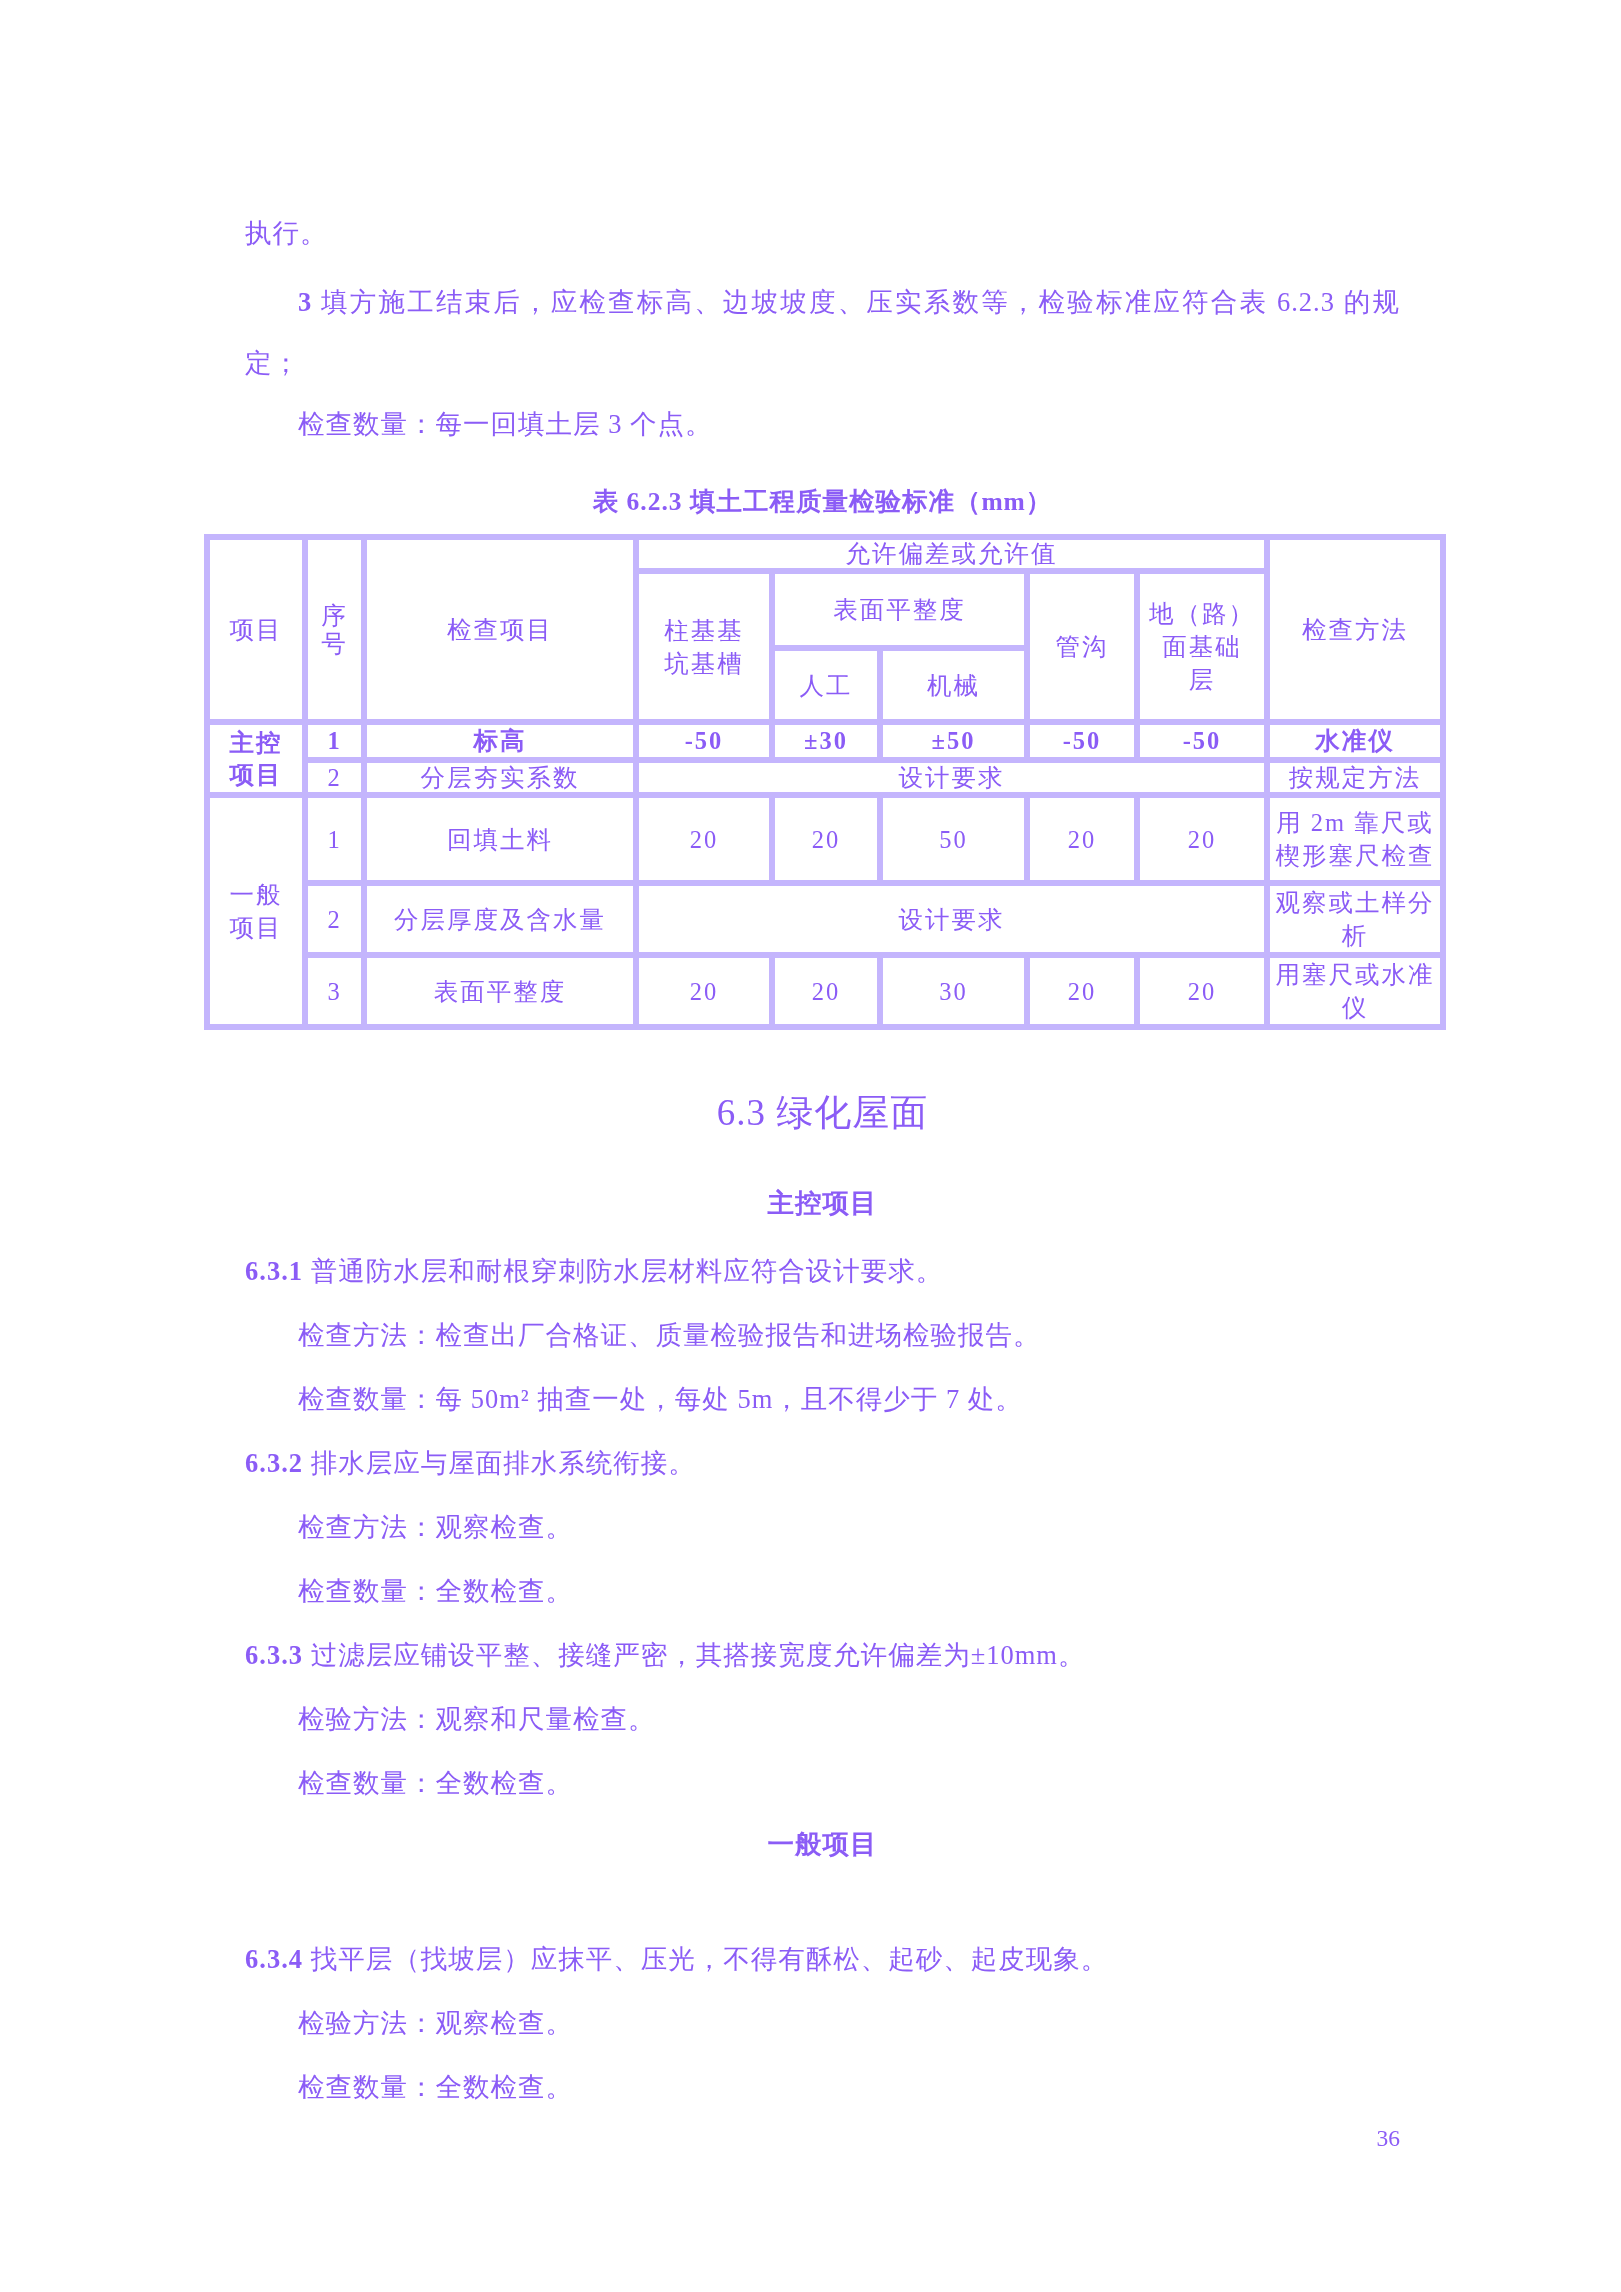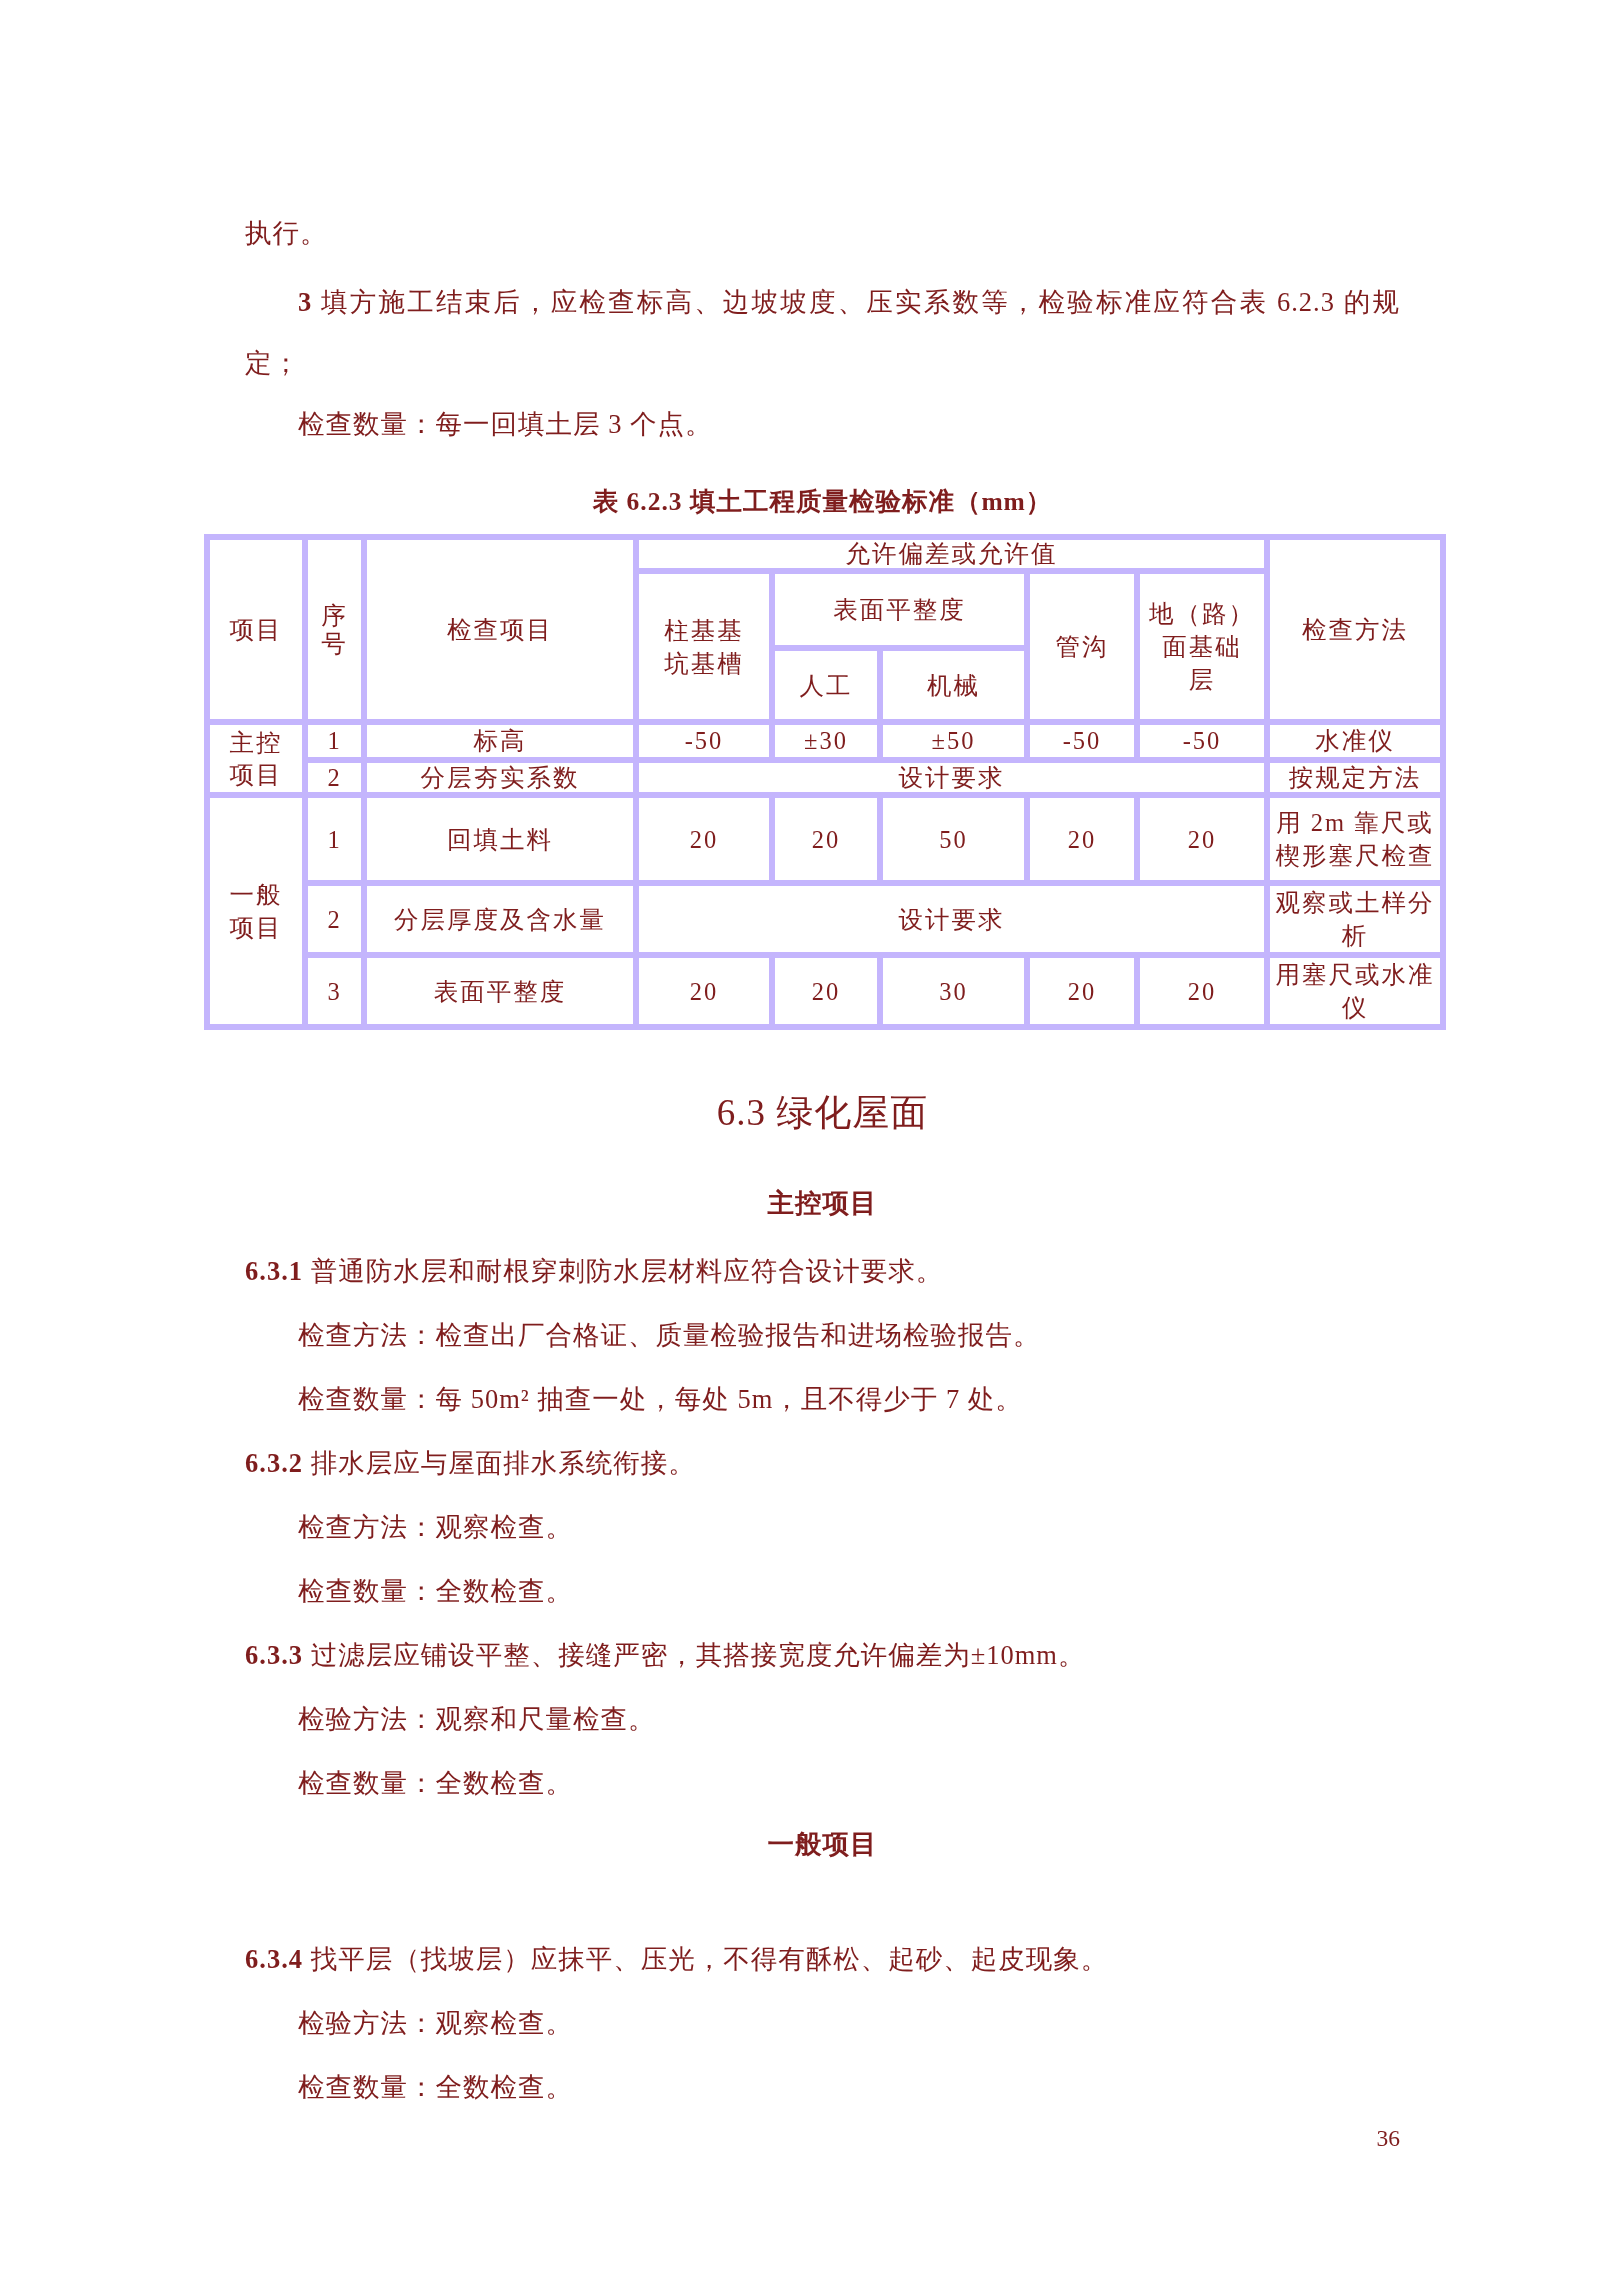--- a/index.html
+++ b/index.html
@@ -1,21 +1,21 @@
 <!DOCTYPE html>
 <html><head>
 <meta charset="utf-8">
 <style>
   html,body { margin:0; padding:0; background:#888; }
   .page {
     position:relative;
     width:1621px; height:2293px;
     margin:0 auto;
     background:#ffffff;
-    color:#7f1d1d;
+    color:#8b5cf6;
     font-family:"Liberation Serif","DejaVu Serif",serif;
     box-sizing:border-box;
     padding:203px 221px 8px 245px;
     overflow:hidden;
   }
   p { margin:0; }
   .body-text { font-size:26.5px; line-height:61px; letter-spacing:1px; }
   .para3 { margin-top:7.8px; text-indent:2em; text-align:justify; }
   .indent2 { text-indent:2em; }
   b.num { font-weight:bold; }
@@ -36,21 +36,21 @@
     overflow:hidden;
   }
   td.pre { white-space:pre-line; }
   td.method {
     text-align:left; font-size:25.5px; letter-spacing:2px;
     padding:0 9.8px; line-height:29px;
   }
   tr.hr1 { height:30px; } tr.hr1 td { line-height:28px; }
   tr.hr2 { height:77px; }
   tr.hr3 { height:74px; }
-  tr.dr1 { height:22px; } tr.dr1 td { line-height:32px; }
+  tr.dr1 { height:22px;font-weight:bold; } tr.dr1 td { line-height:32px; }
   tr.dr2 { height:31px; } tr.dr2 td { line-height:29px; }
   tr.dr3 { height:88px; }
   tr.dr4 { height:66px; }
   tr.dr5 { height:72px; }
   .section-heading {
     text-align:center; font-weight:normal; font-size:37px;
     line-height:51px; margin-top:57px; letter-spacing:1px;
   }
   .sub-heading {
     text-align:center; font-weight:bold; font-size:26.5px;

